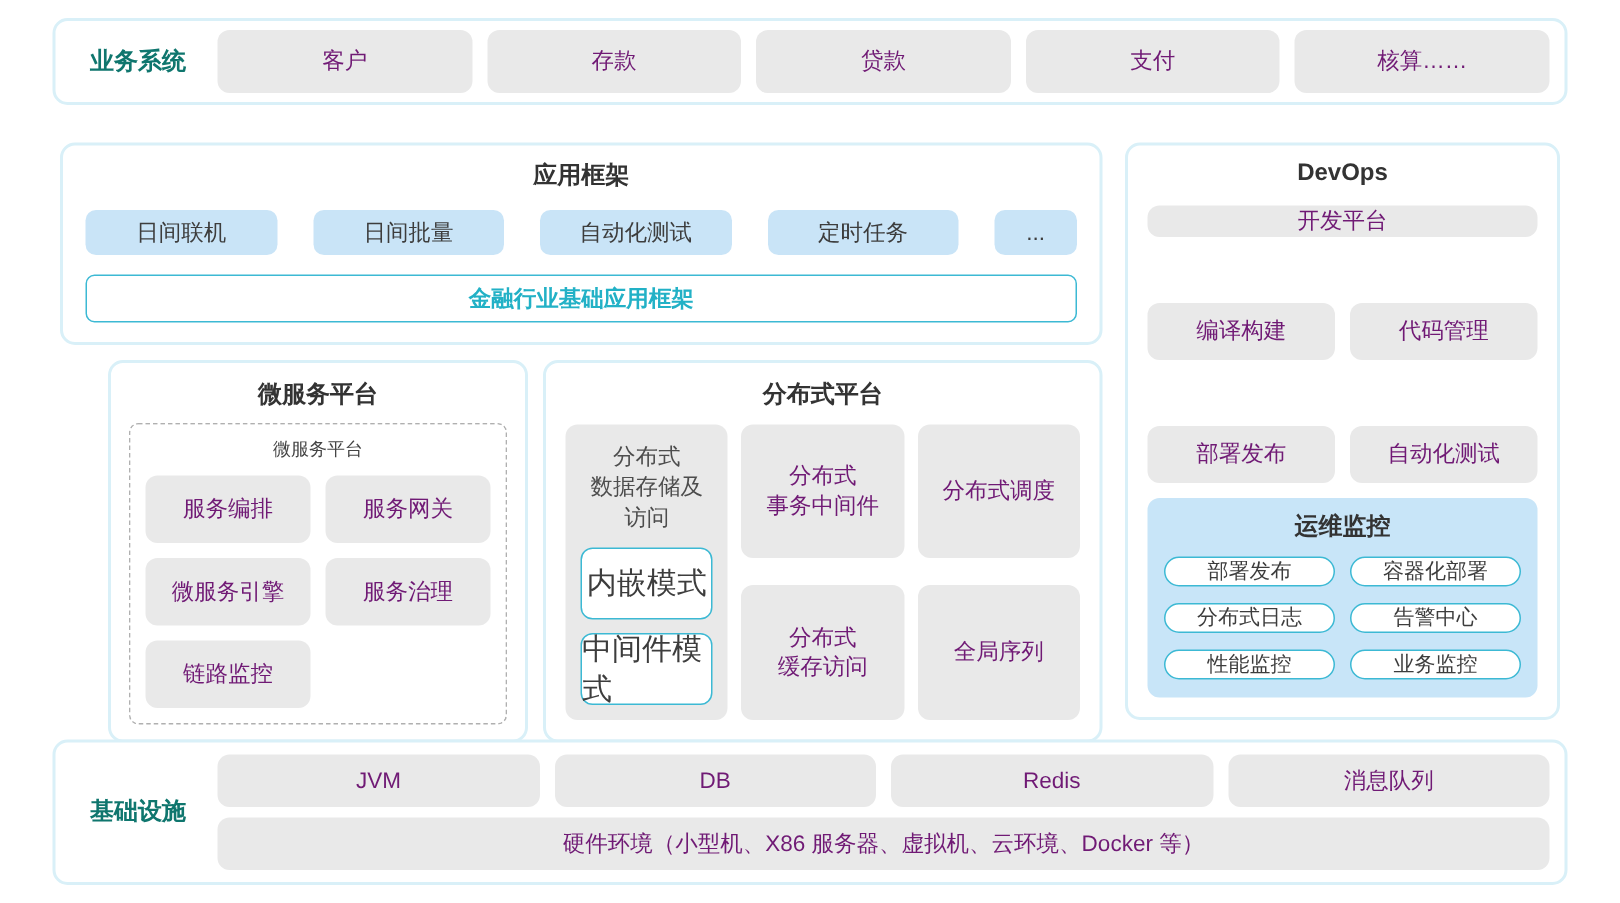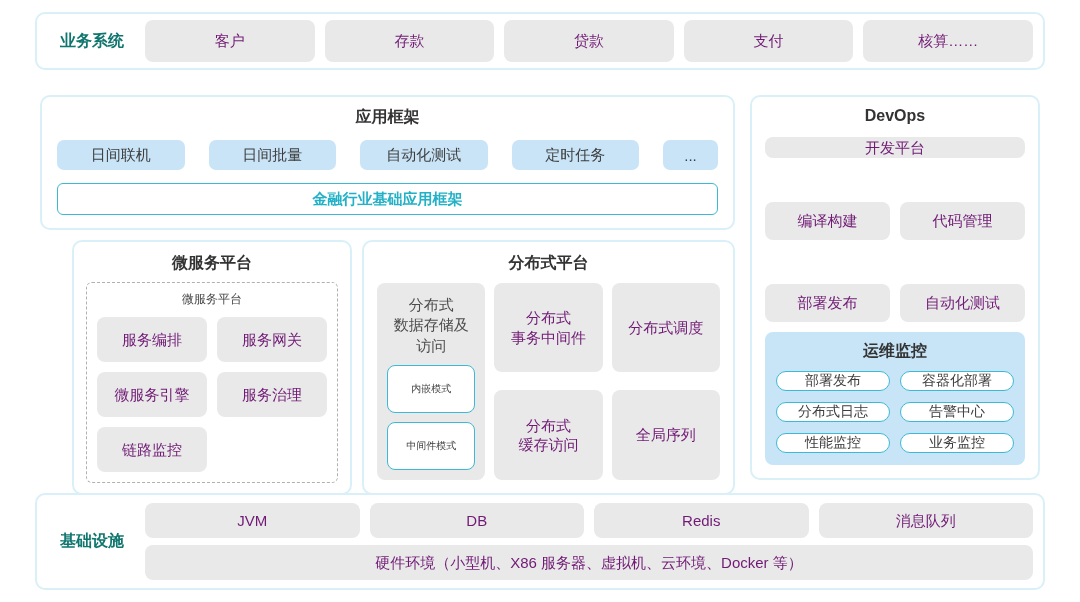--- a/index.html
+++ b/index.html
@@ -44,21 +44,21 @@
   .micro-grid { flex: 1; display: grid; grid-template-columns: 1fr 1fr; grid-auto-rows: 1fr; gap: 10px; }
   .micro-grid .gray-box { height: auto; }
 
   .dist { flex: 1; padding: 11px 13px 13px; display: flex; flex-direction: column; }
   .dist-body { margin-top: 9px; flex: 1; display: flex; gap: 9px; }
   .dist-col { flex: 1; display: flex; flex-direction: column; gap: 18px; }
   .dist-col .gray-box { flex: 1; }
   .storage-box { flex: 1; background: #e9e9e9; border-radius: 8px; padding: 12px 10px 10px; display: flex; flex-direction: column; }
   .storage-label { text-align: center; font-size: 15px; color: #4d4d4d; white-space: pre-line; line-height: 1.35; }
   .mode-box { margin-top: 9px; height: 48px; flex: 0 0 48px; background: #fff; border: 1px solid #3cb9d4; border-radius: 8px;
-              display: flex; align-items: center; justify-content: center; font-size: 10px; color: #3d3d3d; }
+              display: flex; align-items: center; justify-content: center; font-size: 20px; color: #3d3d3d; }
   .storage-spacer { flex: 1; }
 
   
   .devops { flex: 0 0 290px; width: 290px; padding: 10px 13px 13px; display: flex; flex-direction: column; }
   .devops .gray-box { height: 40px; }
   .devops-platform { margin-top: 12px; }
   .devops-grid { margin-top: 16px; display: grid; grid-template-columns: 1fr 1fr; gap: 16px 10px; }
   .devops-grid .gray-box { height: 38px; margin-top: 28px; }
   .monitor { margin-top: 10px; flex: 1; background: #c8e5f8; border-radius: 8px; padding: 9px 11px 12px;
              display: flex; flex-direction: column; }

